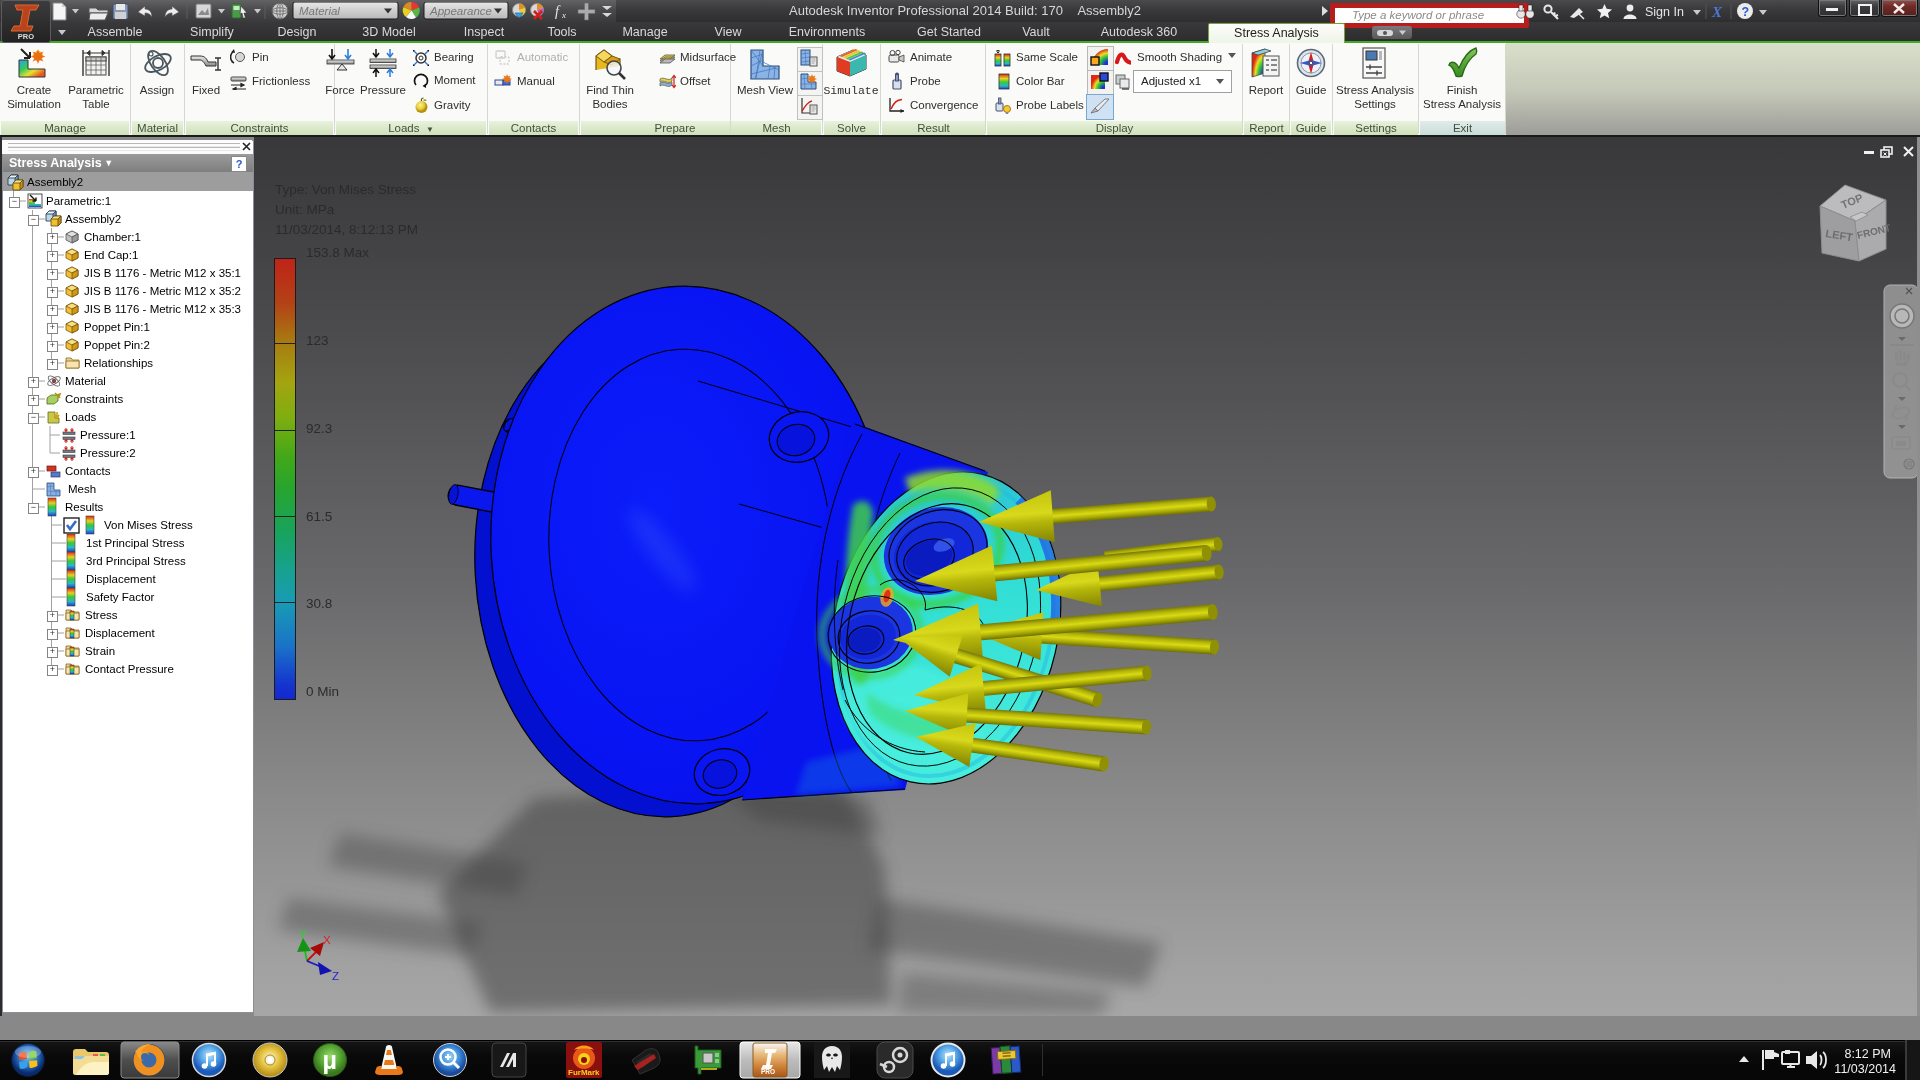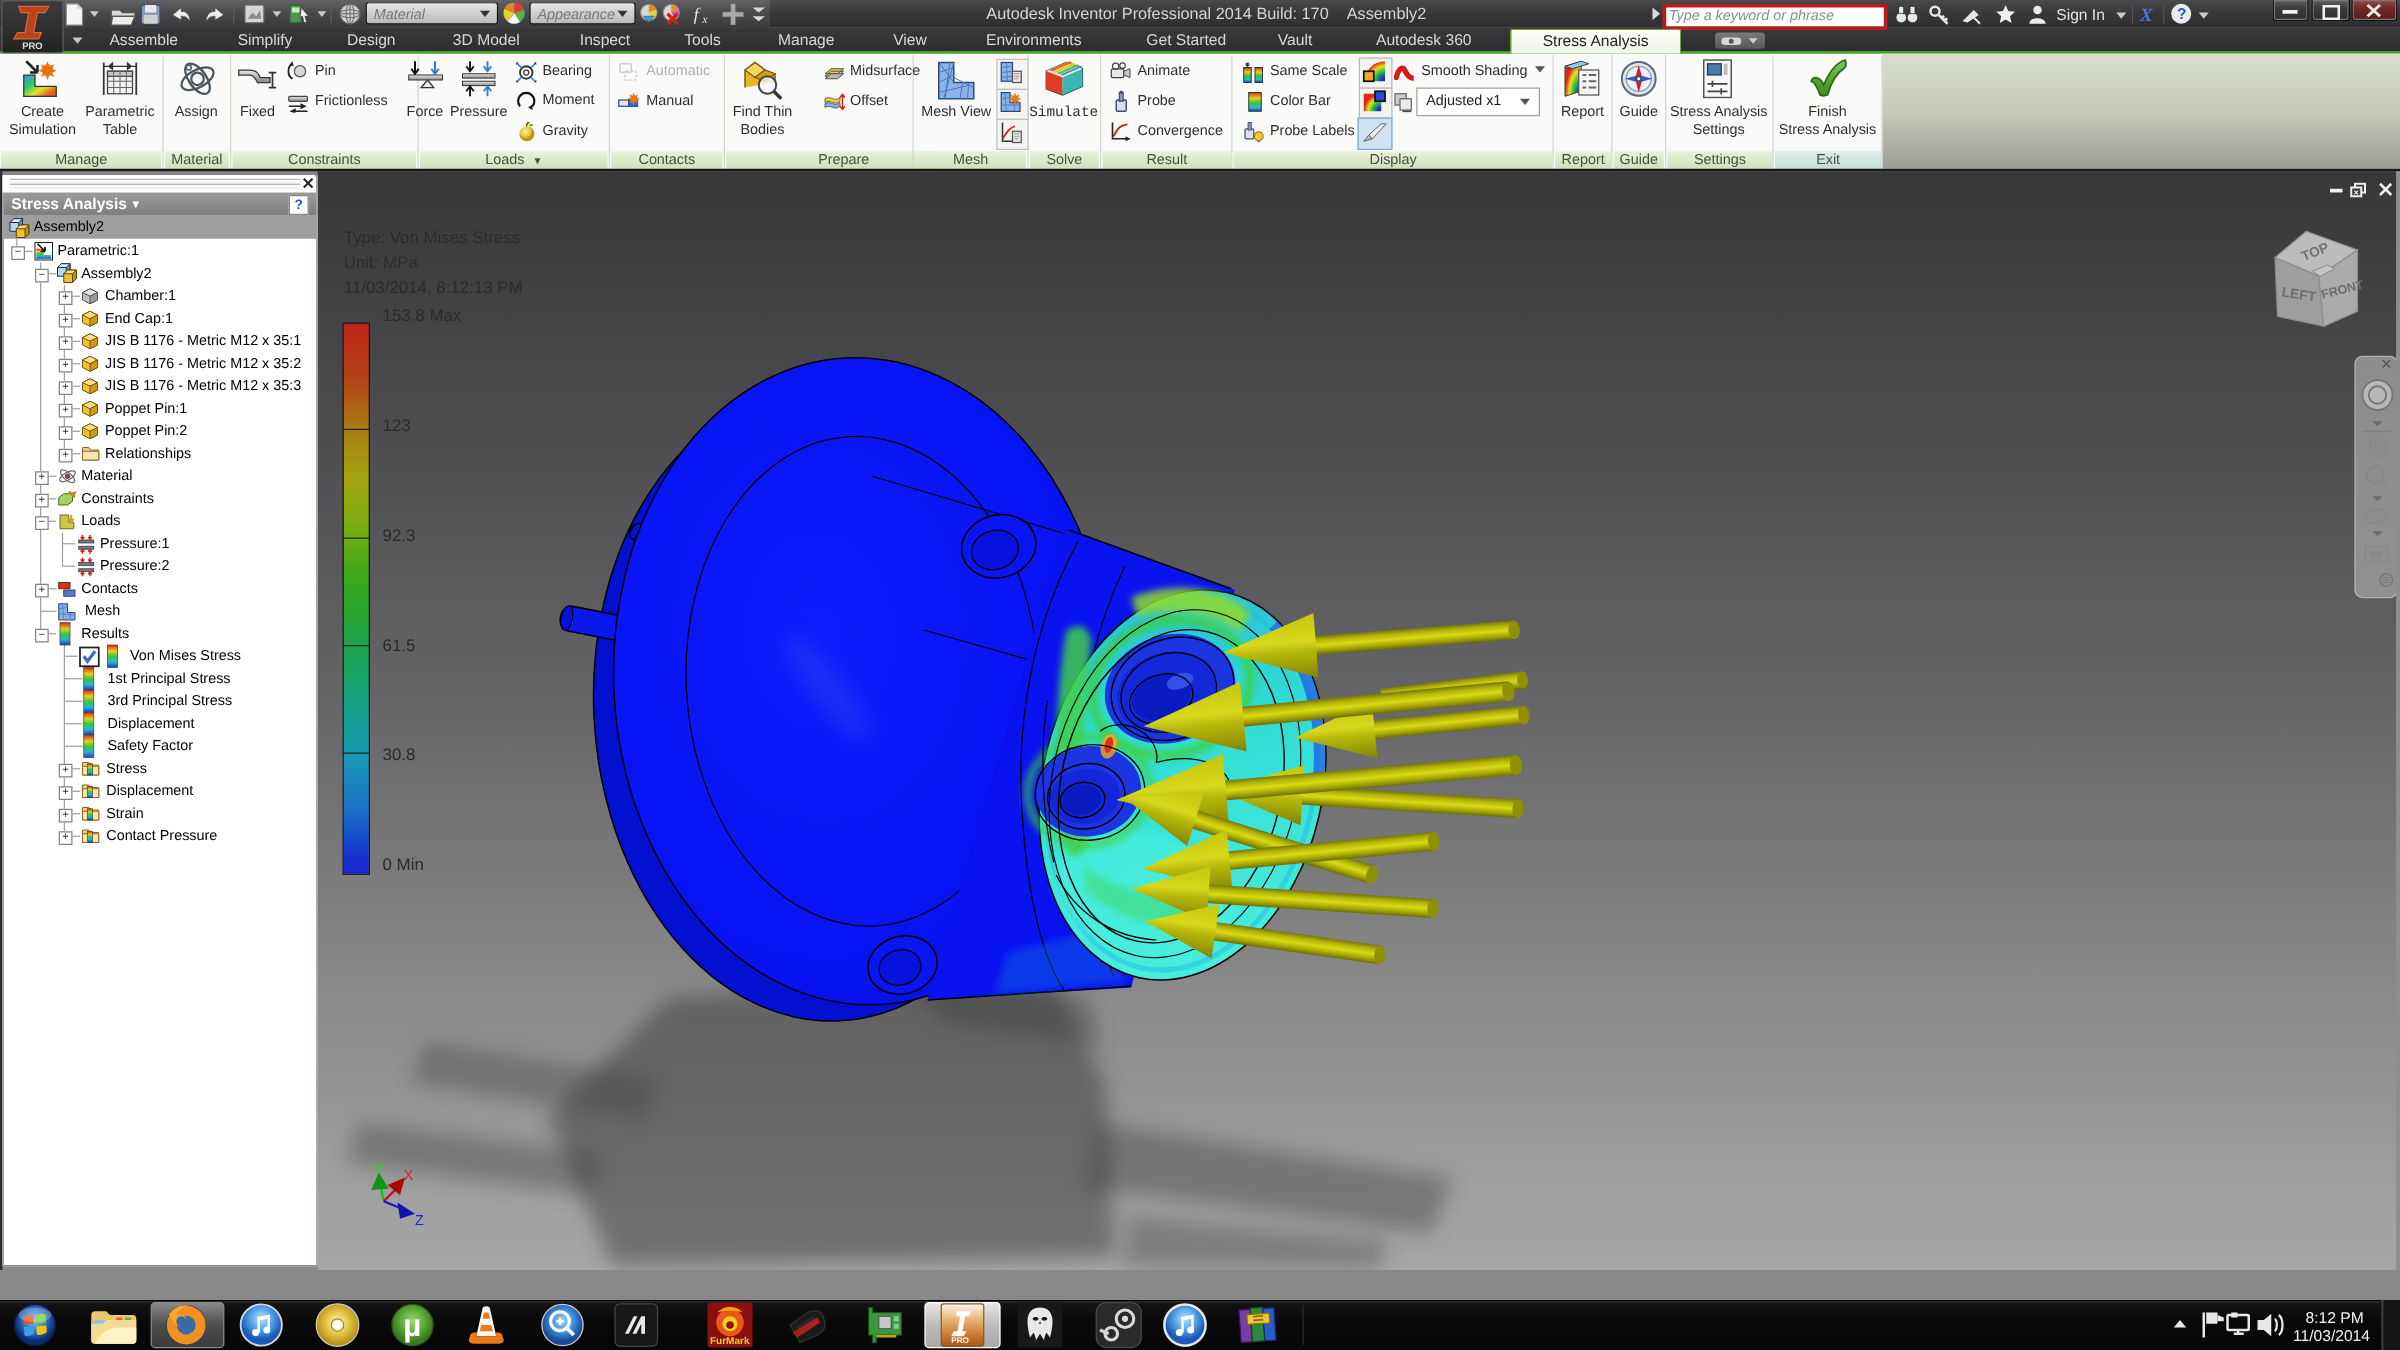--- a/index.html
+++ b/index.html
@@ -5,21 +5,21 @@
 html,body{margin:0;padding:0;width:1920px;height:1080px;overflow:hidden;background:#888;font-family:"Liberation Sans",sans-serif;}
 .abs{position:absolute;}
 #stage{position:absolute;left:0;top:0;width:1920px;height:1080px;}
 
 #titlebar{position:absolute;left:0;top:0;width:1920px;height:22px;background:linear-gradient(#4a4a4c,#39393b 45%,#2e2e30);}
 #menurow{position:absolute;left:0;top:22px;width:1920px;height:19px;background:linear-gradient(#39393b,#2d2d2f);}
 #greenline{position:absolute;left:0;top:41px;width:1920px;height:2px;background:#3faa25;}
 .tab{position:absolute;top:24px;height:17px;line-height:17px;color:#d9d9d9;font-size:12.5px;transform:translateX(-50%);white-space:nowrap;}
 #activetab{position:absolute;top:23px;height:19px;background:linear-gradient(#fcfdfb,#eef4e6);border:1px solid #79a23e;border-bottom:none;border-radius:2px 2px 0 0;color:#222;font-size:12.5px;text-align:center;line-height:19px;}
 #apptitle{position:absolute;top:3px;left:700px;width:530px;color:#d6d6d6;font-size:13px;text-align:center;white-space:nowrap;}
-#searchbox{position:absolute;left:1330px;top:3px;width:172px;height:15px;background:#fff;border:3px solid #b91c1c;border-radius:2px;color:#8a8a8a;font-style:italic;font-size:11.5px;line-height:15px;padding-left:2px;}
+#searchbox{position:absolute;left:1330px;top:3px;width:172px;height:15px;background:#fff;border:5px solid #b91c1c;border-radius:2px;color:#8a8a8a;font-style:italic;font-size:11.5px;line-height:15px;padding-left:17px;}
 
 .winbtn{position:absolute;top:0;height:16px;border:1px solid #111;border-top:none;border-radius:0 0 3px 3px;background:linear-gradient(#636365,#3c3c3e 40%,#2e2e30);box-shadow:inset 0 0 0 1px #77777a;}
 
 #ribbon{position:absolute;left:0;top:43px;width:1920px;height:92px;background:#fafaf8;}
 #ribbonempty{position:absolute;left:1506px;top:43px;width:414px;height:92px;background:linear-gradient(#d7dfca,#c6cab9 50%,#9d9d99);}
 .rlabel{position:absolute;top:121px;height:14px;background:linear-gradient(#e8f2dc,#cfe0ba);color:#44503c;font-size:11.5px;text-align:center;line-height:14px;}
 .rsep{position:absolute;top:44px;height:90px;width:1px;background:#d4d8cf;}
 .bigtxt{position:absolute;color:#2e2e2e;font-size:11.5px;text-align:center;line-height:13.5px;white-space:pre-line;}
 .smltxt{position:absolute;color:#2e2e2e;font-size:11.5px;white-space:nowrap;}
 .graytxt{color:#b0b0b0;}

